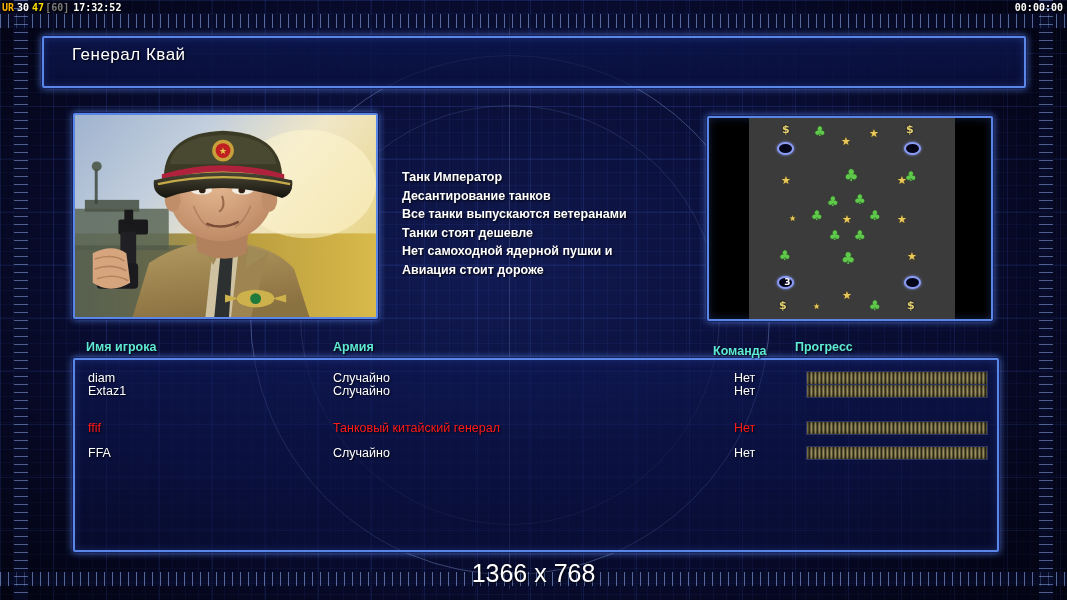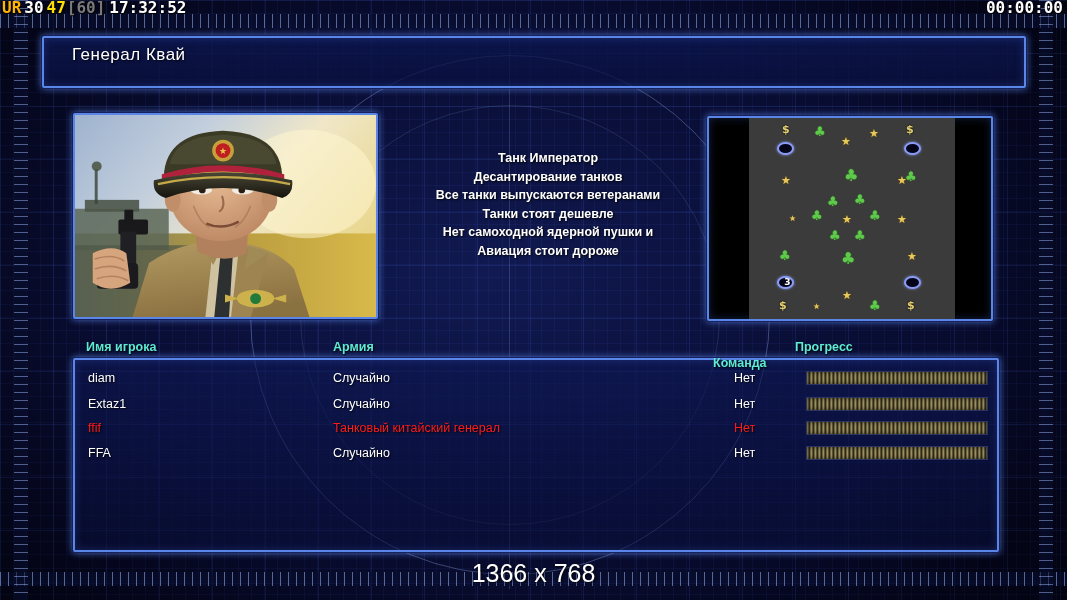--- a/index.html
+++ b/index.html
@@ -17,21 +17,21 @@
     background: #05051a;
     overflow: hidden;
   }
 
   
   .osd-bar {
     position: absolute; top: 0; left: 0;
     width: 1067px; height: 15px;
     z-index: 60;
     font-family: "DejaVu Sans Mono", monospace;
-    font-size: 16px;
+    font-size: 10px;
     font-weight: bold;
     line-height: 15px;
     letter-spacing: 0px;
   }
   .osd-left {
     position: absolute; left: 2px; top: 0;
     white-space: nowrap;
   }
   .osd-right {
     position: absolute; right: 4px; top: 0;
@@ -139,23 +139,22 @@
     left: 73px; top: 113px; width: 305px; height: 206px;
     background: #0b1240;
     overflow: hidden;
     padding: 0;
   }
   #portrait-art { position: absolute; inset: 0; }
 
   
   #desc-block {
     position: absolute;
-    left: 402px; top: 149px; width: 292px;
+    left: 402px; top: 168px; width: 292px;
     z-index: 12;
-    text-align: center;
   }
   #desc-block .line {
     font-size: 12.5px;
     font-weight: bold;
     color: #ffffff;
     line-height: 18.6px;
     white-space: nowrap;
     text-shadow: 1px 1px 2px rgba(0,0,0,0.9);
   }
   #desc-block .line.indent { padding-left: 8px; }
@@ -207,21 +206,21 @@
   #list-headers .hdr {
     position: absolute;
     font-size: 12.5px;
     font-weight: bold;
     color: #5eead4;
     text-shadow: 1px 1px 2px rgba(0,0,0,0.9);
     white-space: nowrap;
   }
   .hdr-name     { left: 13px;  top: 0; }
   .hdr-army     { left: 260px; top: 0; }
-  .hdr-team     { left: 640px; top: 16px; }
+  .hdr-team     { left: 640px; top: 4px; }
   .hdr-progress { left: 722px; top: 0; }
 
   #list-panel {
     left: 73px; top: 358px; width: 926px; height: 194px;
     background: linear-gradient(to bottom, rgba(14,24,84,0.62), rgba(8,14,56,0.55));
   }
   .row {
     position: absolute;
     left: 0; width: 847px; height: 25px;
   }
@@ -449,21 +448,21 @@
 
   <div class="panel" id="list-panel">
       <div class="row" style="top: 6px;">
         <div class="cell c-name">diam</div>
         <div class="cell c-army">Случайно</div>
         <div class="cell c-team">Нет</div>
         <div class="progress-track">
           <div class="progress-fill" style="width: 100%;"></div>
         </div>
       </div>
-      <div class="row" style="top: 32px;">
+      <div class="row" style="top: 19px;">
         <div class="cell c-name">Extaz1</div>
         <div class="cell c-army">Случайно</div>
         <div class="cell c-team">Нет</div>
         <div class="progress-track">
           <div class="progress-fill" style="width: 100%;"></div>
         </div>
       </div>
       <div class="row" style="top: 56px;">
         <div class="cell c-name red">ffif</div>
         <div class="cell c-army red">Танковый китайский генерал</div>

